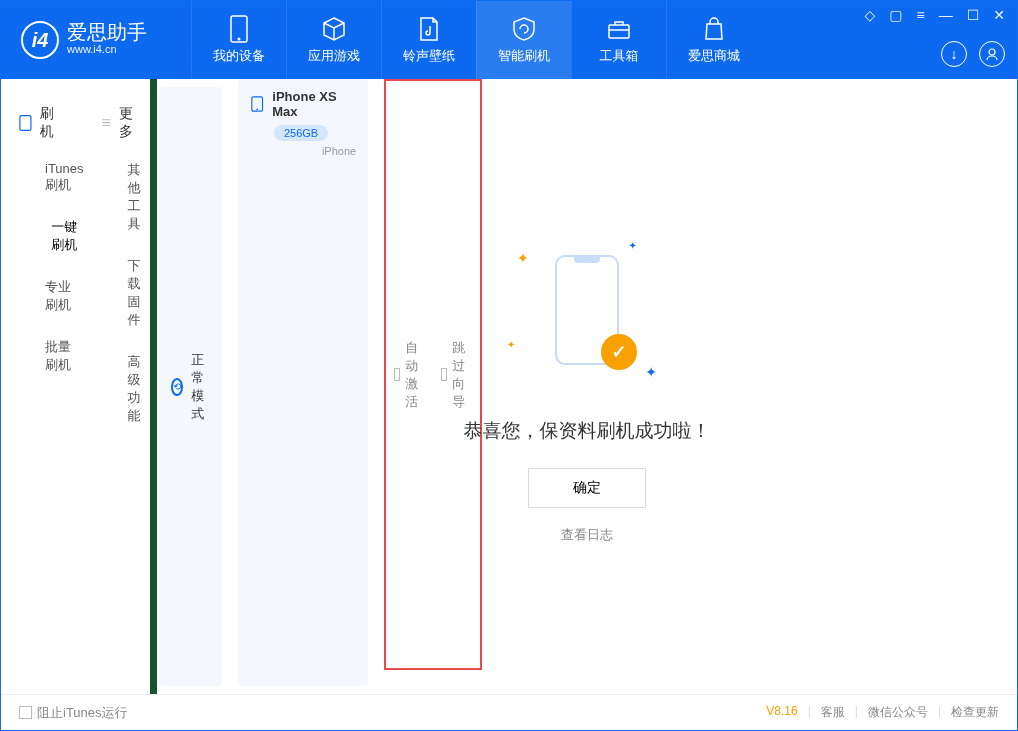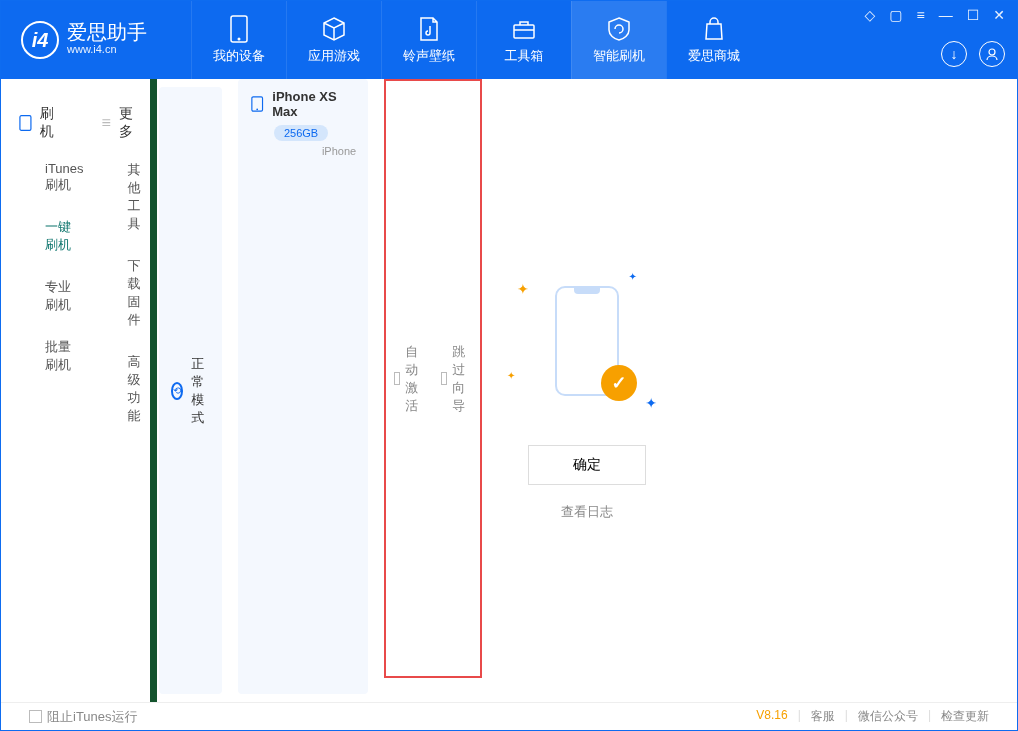--- a/index.html
+++ b/index.html
@@ -28,21 +28,21 @@
     
     
     .body { flex: 1; display: flex; overflow: hidden; }
     
     
     .sidebar { width: 156px; border-right: 7px solid #14532d; display: flex; flex-direction: row; }
     .side-section { padding-top: 18px; }
     .side-header { display: flex; align-items: center; gap: 8px; padding: 8px 18px; font-size: 14px; font-weight: 500; color: #333; }
     .side-items { padding-left: 44px; }
     .side-item { padding: 12px 0; font-size: 13px; color: #555; cursor: pointer; }
-    .side-item.active { color: #0f766e; }
+    .side-item.active { color: #000000; text-align: center; }
     
     .sidebar-spacer { flex: 1; }
     
     .mode-box { margin: 8px; padding: 10px 12px; background: #f4f8fe; border-radius: 4px; display: flex; align-items: center; gap: 8px; font-size: 13px; }
     .mode-icon { width: 18px; height: 18px; border: 2px solid #0d6af0; border-radius: 50%; display: flex; align-items: center; justify-content: center; font-size: 10px; color: #0d6af0; }
     
     .device-box { margin: 0 8px 8px 8px; padding: 10px 12px; background: #f4f8fe; border-radius: 4px; }
     .device-row { display: flex; align-items: center; gap: 8px; justify-content: center; }
     .device-icon { width: 16px; height: 16px; color: #0d6af0; }
     .device-name { font-size: 13px; font-weight: bold; color: #333; }
@@ -63,21 +63,21 @@
     .s4 { bottom: 10px; right: 10px; }
     .phone-outline { width: 64px; height: 110px; border: 2.5px solid #c7dcf9; border-radius: 10px; position: relative; }
     .phone-notch { position: absolute; top: 0; left: 50%; transform: translateX(-50%); width: 26px; height: 6px; background: #c7dcf9; border-radius: 0 0 4px 4px; }
     .check-badge { position: absolute; bottom: 20px; right: 30px; width: 36px; height: 36px; background: #f7a000; border-radius: 50%; display: flex; align-items: center; justify-content: center; color: #fff; font-size: 18px; font-weight: bold; }
     
     .success-msg { margin-top: 28px; font-size: 19px; color: #333; }
     .confirm-btn { margin-top: 24px; padding: 10px 44px; border: 1px solid #ddd; background: #fff; font-size: 14px; cursor: pointer; }
     .log-link { margin-top: 18px; font-size: 13px; color: #888; cursor: pointer; }
     
     
-    .footer { height: 28px; border-top: 1px solid #eee; display: flex; align-items: center; padding: 0 28px; font-size: 12px; color: #888; }
+    .footer { height: 36px; border-top: 1px solid #eee; display: flex; align-items: center; padding: 0 18px; font-size: 12px; color: #888; }
     .footer-left { display: flex; align-items: center; gap: 6px; }
     .footer-right { margin-left: auto; display: flex; gap: 10px; }
     .footer-sep { color: #ddd; }
     .footer-link { cursor: pointer; }
     
     svg { display: block; }
   </style>
 </head>
 <body>
 
@@ -111,37 +111,37 @@
       </div>
       <div class="tab">
         <div class="tab-icon">
           <svg width="22" height="26" viewBox="0 0 22 26">
               <path d="M3 2 L15 2 L19 6 L19 24 L3 24 Z M15 2 L15 6 L19 6" fill="none" stroke="#fff" stroke-width="1.5"></path>
               <path d="M12 10 L12 17 A2 2 0 1 1 10 15" fill="none" stroke="#fff" stroke-width="1.5"></path>
             </svg>
         </div>
         <span class="tab-label">铃声壁纸</span>
       </div>
+      <div class="tab active">
+        <div class="tab-icon">
+          <svg width="26" height="26" viewBox="0 0 26 26">
+              <path d="M13 2 L23 6 L23 14 C23 19 18 23 13 24 C8 23 3 19 3 14 L3 6 Z" fill="none" stroke="#fff" stroke-width="1.5"></path>
+              <path d="M9 13 A4 4 0 1 1 13 17" fill="none" stroke="#fff" stroke-width="1.5"></path>
+            </svg>
+        </div>
+        <span class="tab-label">智能刷机</span>
+      </div>
       <div class="tab">
         <div class="tab-icon">
           <svg width="26" height="22" viewBox="0 0 26 22">
               <rect x="3" y="7" width="20" height="13" rx="1" fill="none" stroke="#fff" stroke-width="1.5"></rect>
               <path d="M9 7 L9 4 L17 4 L17 7 M3 12 L23 12" fill="none" stroke="#fff" stroke-width="1.5"></path>
             </svg>
         </div>
         <span class="tab-label">工具箱</span>
-      </div>
-      <div class="tab active">
-        <div class="tab-icon">
-          <svg width="26" height="26" viewBox="0 0 26 26">
-              <path d="M13 2 L23 6 L23 14 C23 19 18 23 13 24 C8 23 3 19 3 14 L3 6 Z" fill="none" stroke="#fff" stroke-width="1.5"></path>
-              <path d="M9 13 A4 4 0 1 1 13 17" fill="none" stroke="#fff" stroke-width="1.5"></path>
-            </svg>
-        </div>
-        <span class="tab-label">智能刷机</span>
       </div>
       <div class="tab">
         <div class="tab-icon">
           <svg width="24" height="24" viewBox="0 0 24 24">
               <path d="M5 7 L19 7 L20 22 L4 22 Z M8 7 L8 5 A4 4 0 0 1 16 5 L16 7" fill="none" stroke="#fff" stroke-width="1.5"></path>
             </svg>
         </div>
         <span class="tab-label">爱思商城</span>
       </div>
     </div>
@@ -230,20 +230,21 @@
       <div class="phone-graphic">
         <span class="sparkle s1">✦</span>
         <span class="sparkle s2">✦</span>
         <span class="sparkle s3">✦</span>
         <span class="sparkle s4">✦</span>
         <div class="phone-outline">
           <div class="phone-notch"></div>
         </div>
         <div class="check-badge">✓</div>
       </div>
+      <div class="success-msg">恭喜您，保资料刷机成功啦！</div>
       <button class="confirm-btn">确定</button>
       <div class="log-link">查看日志</div>
     </div>
 
   </div>
 
   <div class="footer">
     <div class="footer-left">
       <div class="cb-row">
         <div class="checkbox"></div>

